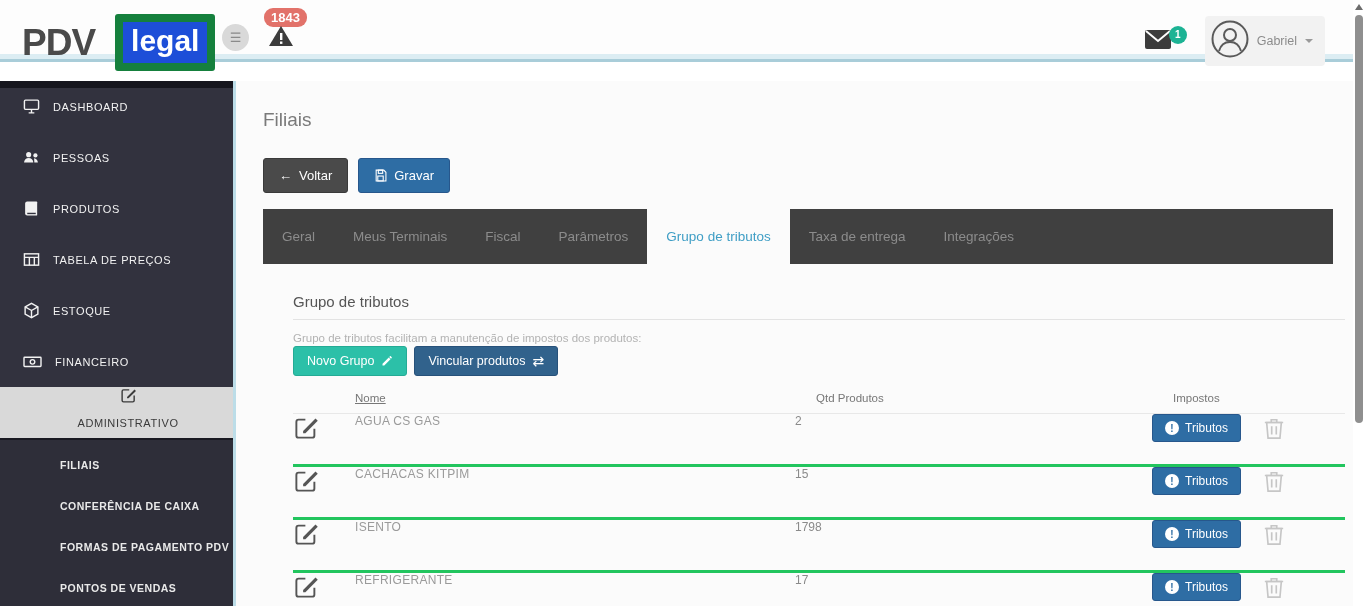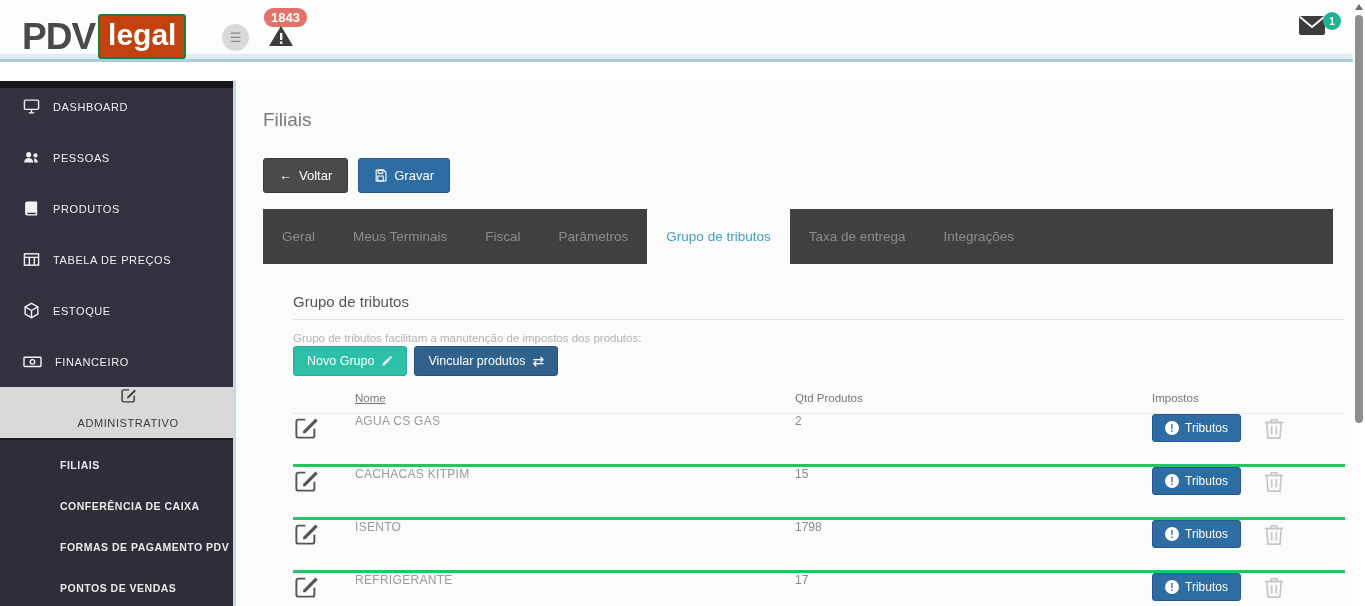--- a/index.html
+++ b/index.html
@@ -5,22 +5,22 @@
   * { margin:0; padding:0; box-sizing:border-box; }
   html,body { width:1365px; height:606px; overflow:hidden; background:#fff;
               font-family:"Liberation Sans", sans-serif; }
 
   
   .header { position:absolute; top:0; left:0; width:1365px; height:62px;
             background:#fdfdfd; border-bottom:3px solid #a9cdd9;
             box-shadow:inset 0 -5px 0 #dcedf3; }
   .logo { position:absolute; left:22px; top:14px; display:flex; align-items:center; cursor:pointer; }
   .logo-pdv { font-size:37px; font-weight:800; color:#4a4a4a; letter-spacing:-1px; }
-  .logo-legal { margin-left:3px; background:#c2410c; color:#fff; font-size:30px; font-weight:700;
-                padding:2px 8px 5px 8px; border-radius:3px; border:2px solid #15803d; }
+  .logo-legal { margin-left:20px; background:#1d4ed8; color:#fff; font-size:30px; font-weight:700;
+                padding:2px 8px 5px 8px; border-radius:3px; border:8px solid #15803d; }
   .menu-toggle { position:absolute; left:222px; top:24px; width:27px; height:27px; border-radius:50%;
                  background:#d9d9d9; display:flex; align-items:center; justify-content:center; cursor:pointer; }
   .menu-toggle span { color:#8a8a8a; font-size:13px; line-height:1; }
   .alerts { position:absolute; left:262px; top:8px; width:46px; cursor:pointer; }
   .alert-badge { position:absolute; left:2px; top:0; background:#e2726a; color:#fff; font-size:13px;
                  font-weight:700; padding:2px 7px; border-radius:9px; }
   .warn-tri { position:absolute; left:6px; top:16px; }
   .header-right { position:absolute; right:40px; top:16px; display:flex; align-items:center; gap:18px; }
   .mail-wrap { position:relative; cursor:pointer; }
   .mail-badge { position:absolute; right:-16px; top:-4px; background:#1cb394; color:#fff;
@@ -66,21 +66,21 @@
   .group-actions { margin-top:2px; display:flex; gap:7px; }
   .btn-novo { background:#2cc0a8; border:1px solid #24ab95; font-size:12.5px; padding:7px 13px; }
   .btn-vincular { background:#31628c; border:1px solid #27517a; font-size:12.5px; padding:7px 13px; }
   .swap-ic { font-size:14px; line-height:1; }
 
   
   .table { margin-top:16px; }
   .thead { display:flex; padding-bottom:9px; border-bottom:1px solid #e8e8e8; }
   .thead span { font-size:11.5px; color:#777; }
   .th-name { margin-left:62px; width:440px;text-decoration:underline; }
-  .th-qty { width:357px; }
+  .th-qty { width:357px;margin-left:21px; }
   .th-imp { flex:1; }
   .trow { display:flex; align-items:flex-start; height:53px; border-bottom:3px solid #22c55e; }
   .cell-edit { width:62px; display:flex; align-items:center; color:#555; cursor:pointer; }
   .cell-name { width:440px; font-size:12px; color:#9a9a9a; letter-spacing:.3px; }
   .cell-qty { width:357px; font-size:12px; color:#8a8a8a; }
   .cell-actions { flex:1; display:flex; align-items:center; gap:22px; }
   .btn-tributos { background:#2e6da4; border:1px solid #27578c; border-radius:3px; color:#fff;
                   font-size:12px; padding:6px 12px; display:inline-flex; align-items:center; gap:6px;
                   cursor:pointer; font-family:"Liberation Sans", sans-serif; }
   .info-ic { width:14px; height:14px; background:#fff; color:#2e6da4; border-radius:50%;
@@ -124,20 +124,31 @@
     <span class="mail-wrap">
       <span>
         <svg width="26" height="19" viewBox="0 0 26 19">
           <rect x="0" y="0" width="26" height="19" rx="2" fill="#3c3c3c"></rect>
           <path d="M1 1 L13 11 L25 1" stroke="#fdfdfd" stroke-width="2" fill="none"></path>
         </svg>
       </span>
       <span class="mail-badge">1</span>
     </span>
 
+    <div class="user-chip">
+      <span>
+        <svg width="38" height="38" viewBox="0 0 38 38">
+          <circle cx="19" cy="19" r="17.5" fill="none" stroke="#5a5a5a" stroke-width="2"></circle>
+          <circle cx="19" cy="15" r="6" fill="none" stroke="#5a5a5a" stroke-width="2"></circle>
+          <path d="M8 31 C10 24 14 22 19 22 C24 22 28 24 30 31" fill="none" stroke="#5a5a5a" stroke-width="2"></path>
+        </svg>
+      </span>
+      <span class="user-name">Gabriel</span>
+      <span class="caret"></span>
+    </div>
   </div>
 </div>
 
 <div class="sidebar">
   <div class="side-item">
     <svg width="17" height="17" viewBox="0 0 24 24" fill="none" stroke="currentColor" stroke-width="2">
         <rect x="2" y="3" width="20" height="13" rx="1.5"></rect>
         <path d="M8 21h8M12 16v5"></path>
       </svg>
     <span>DASHBOARD</span>

